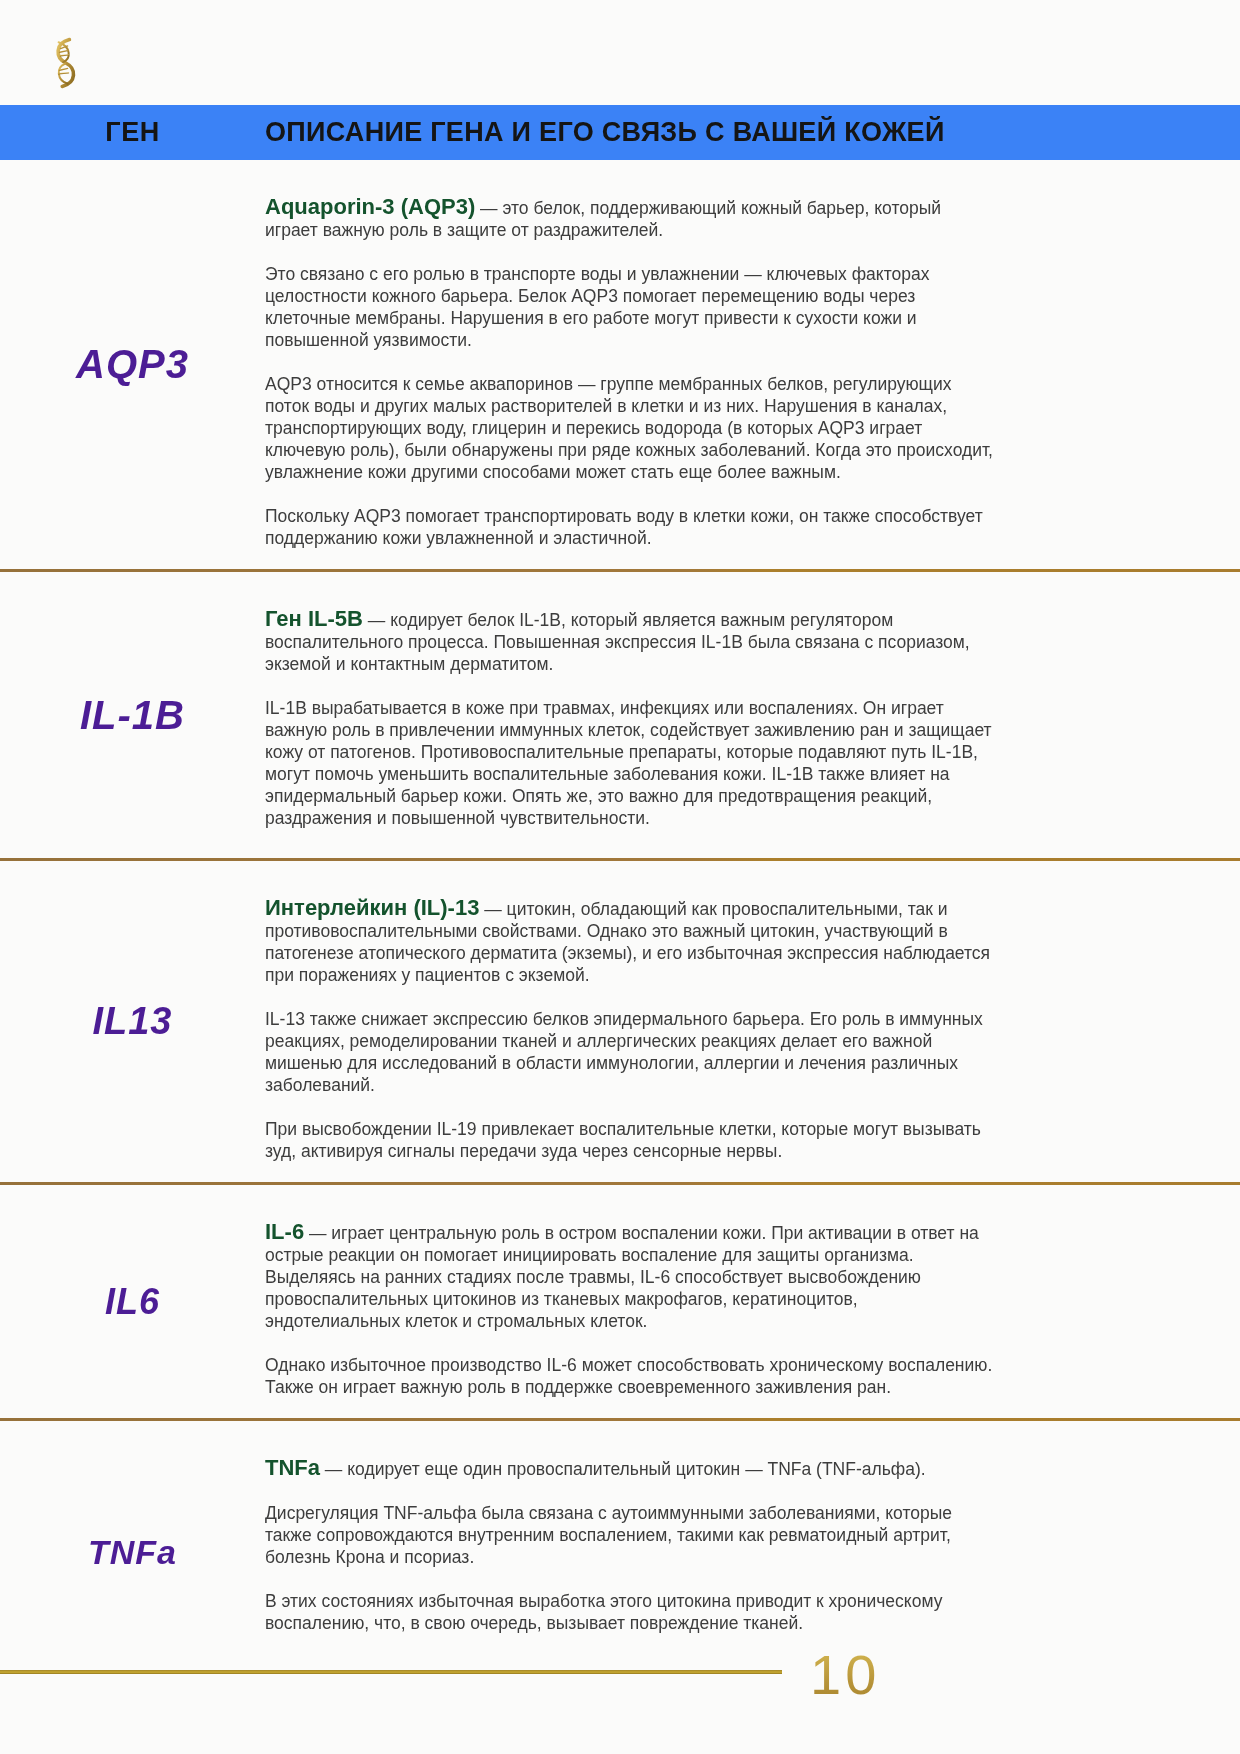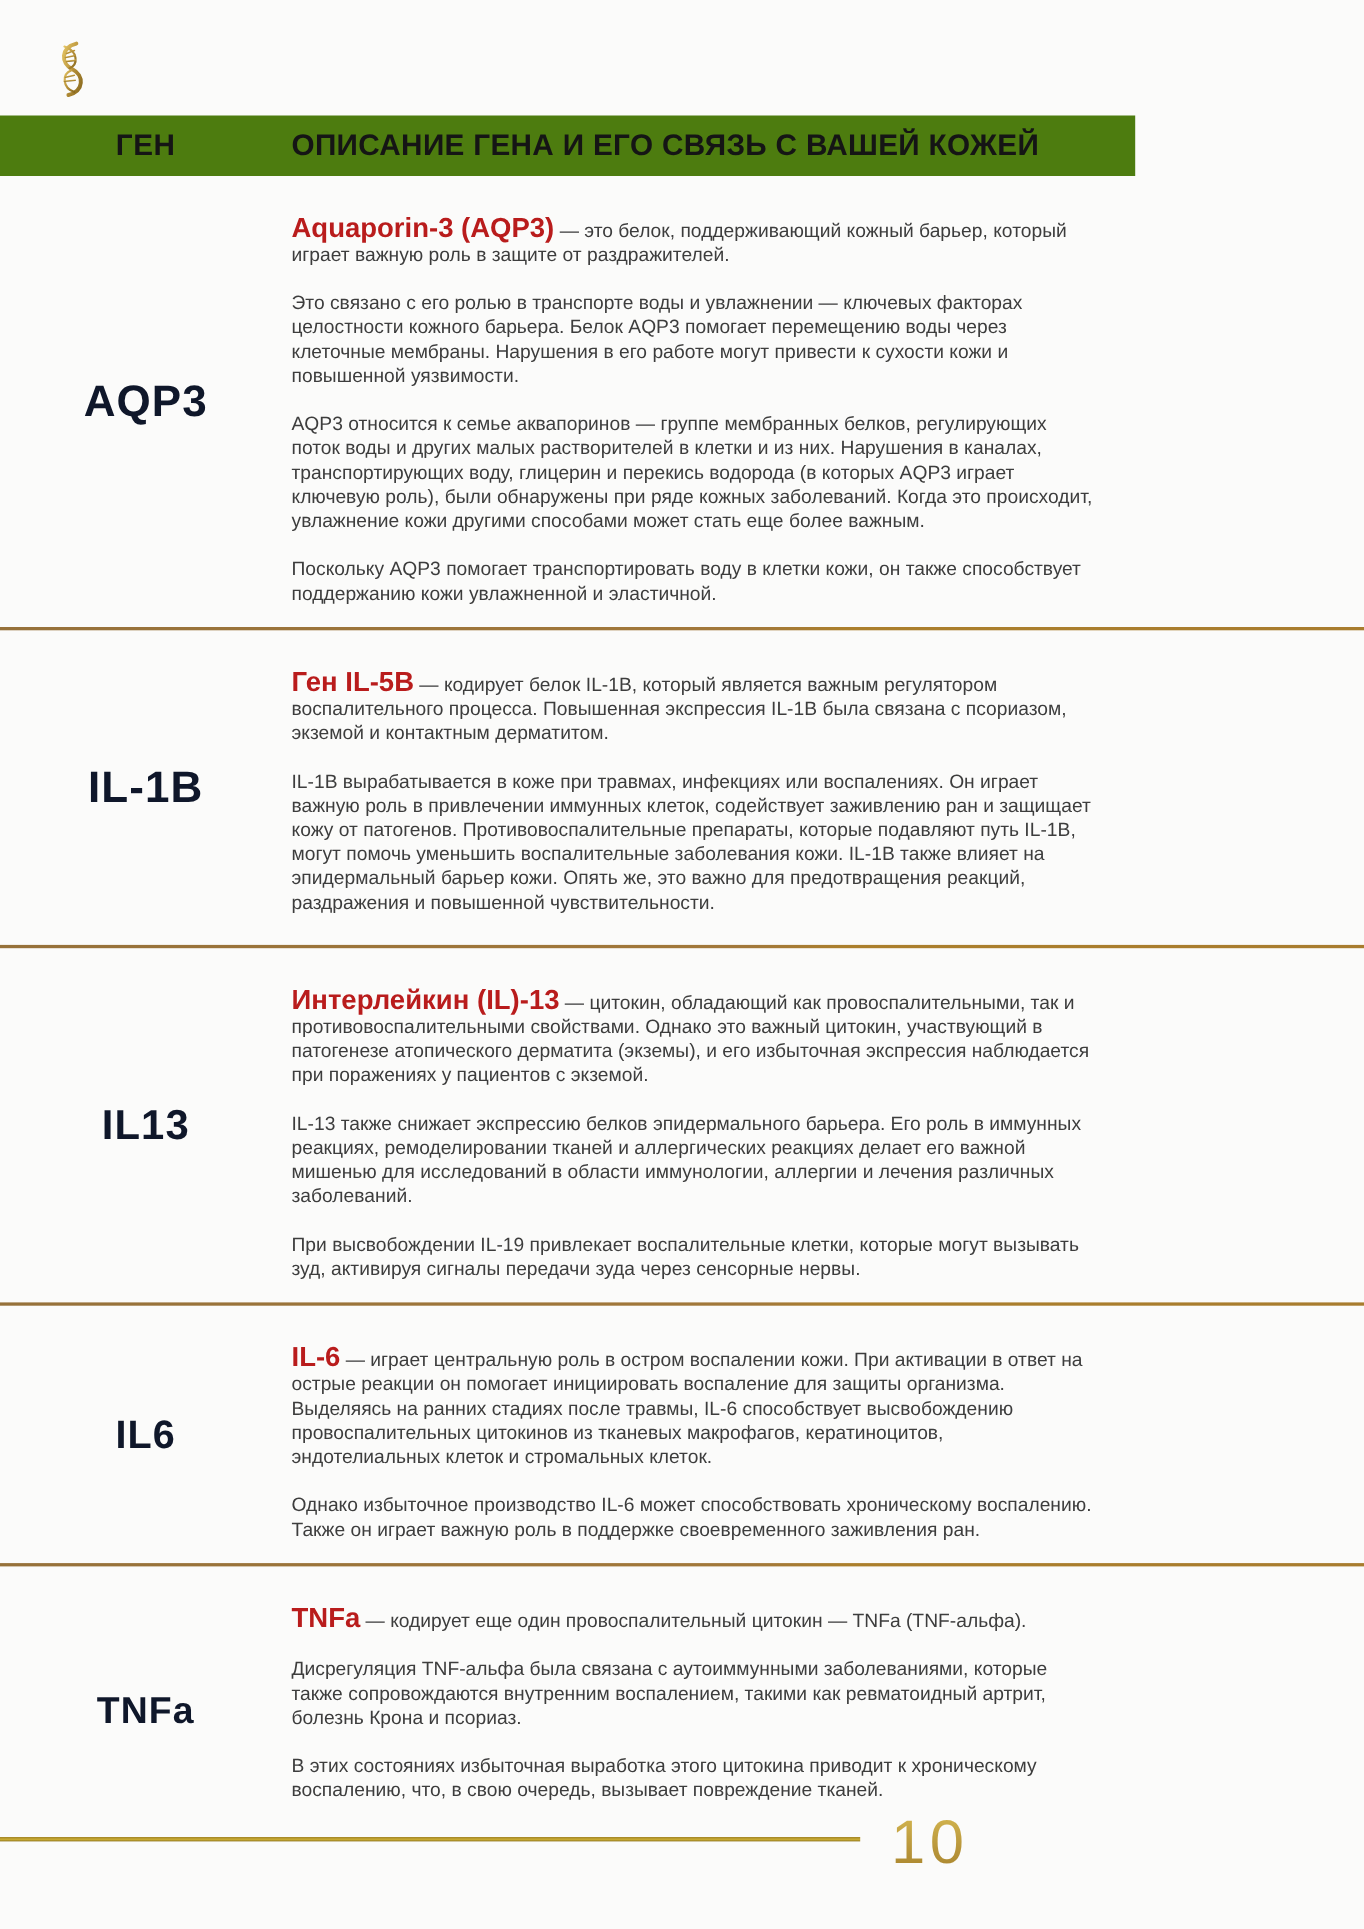--- a/index.html
+++ b/index.html
@@ -21,23 +21,23 @@
     top:36px;
     left:46px;
     width:36px;
     height:54px;
   }
   
   .header-band{
     position:absolute;
     top:105px;
     left:0;
-    width:1032px;
+    width:1240px;
     height:55px;
-    background:#4d7c0f;
+    background:#3b82f6;
     display:grid;
     grid-template-columns:265px 1fr;
     align-items:center;
   }
   .header-gene{
     text-align:center;
     font-size:27px;
     font-weight:700;
     letter-spacing:.5px;
     color:#151515;
@@ -62,39 +62,40 @@
   }
   .gene-cell{
     display:flex;
     align-items:center;
     justify-content:center;
   }
   .gene-name{
     font-size:38px;
     font-weight:700;
     letter-spacing:1px;
-    color:#0f172a;
+    color:#4c1d95;
+    font-style:italic;
   }
   .desc-cell{
     box-sizing:border-box;
     padding:36px 40px 20px 0;
     max-width:770px;
   }
   .para{
     font-size:17.5px;
     line-height:22px;
     color:#3d3d3d;
     margin:0 0 22px 0;
     max-width:730px;
   }
   .para:last-child{margin-bottom:0;}
   .para .lead{
     font-weight:700;
-    font-size:25px;
-    color:#b91c1c;
+    font-size:22px;
+    color:#14532d;
   }
   .divider{
     height:3px;
     width:1240px;
     background:linear-gradient(90deg,#96713a 0%,#a2783a 55%,#ab7f2c 62%,#a87c2e 100%);
   }
   
   .footer-line{
     position:absolute;
     top:1670px;

